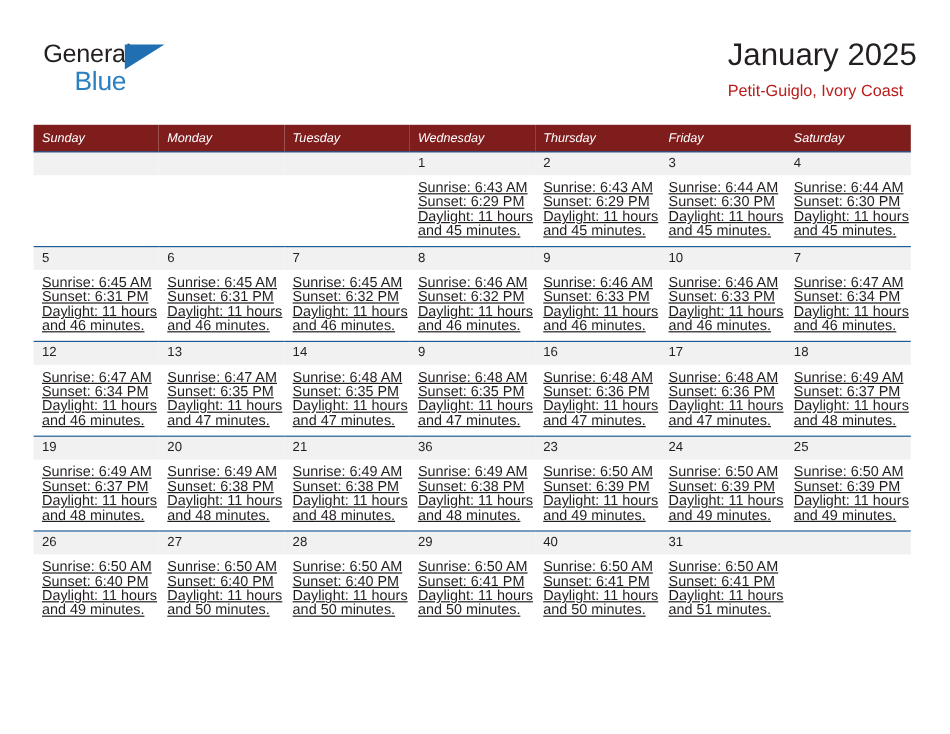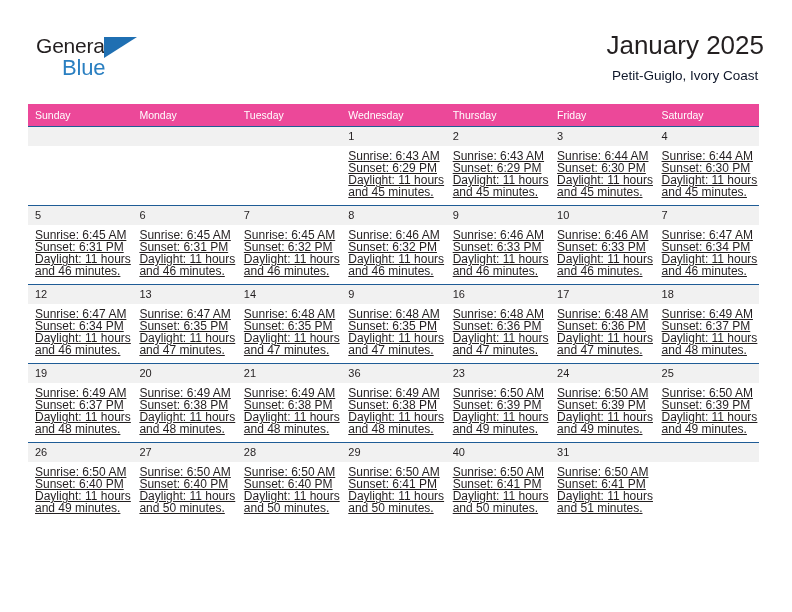--- a/index.html
+++ b/index.html
@@ -63,55 +63,56 @@
     font-size: 22px;
     letter-spacing: -0.2px;
     color: #2a7fc1;
     line-height: 26px;
   }
 
   .title-block {
     position: absolute;
     right: 0;
     top: 0;
-    text-align: center;
+    text-align: left;
   }
   .cal-title {
     font-size: 26px;
     color: #231f20;
     line-height: 34px;
     white-space: nowrap;
   }
   .cal-subtitle {
     font-size: 13.5px;
-    color: #0f172a;
+    color: #b91c1c;
     line-height: 20px;
     margin-top: 4px;
     white-space: nowrap;
   }
 
   
   .calendar {
     position: absolute;
     left: 28px;
     top: 104px;
     width: 731px;
     border-collapse: collapse;
     table-layout: fixed;
   }
 
   .calendar th {
-    background: #ec4899;
+    background: #7f1d1d;
     color: #ffffff;
     font-size: 10.5px;
     font-weight: normal;
     text-align: left;
     padding: 5px 0 5px 7px;
     height: 12px;
     border: none;
+    font-style: italic;
   }
 
   .calendar td {
     vertical-align: top;
     padding: 0;
     border: none;
     border-top: 1.4px solid #1f5c96;
     width: 104.4px;
     height: 78px;
   }

